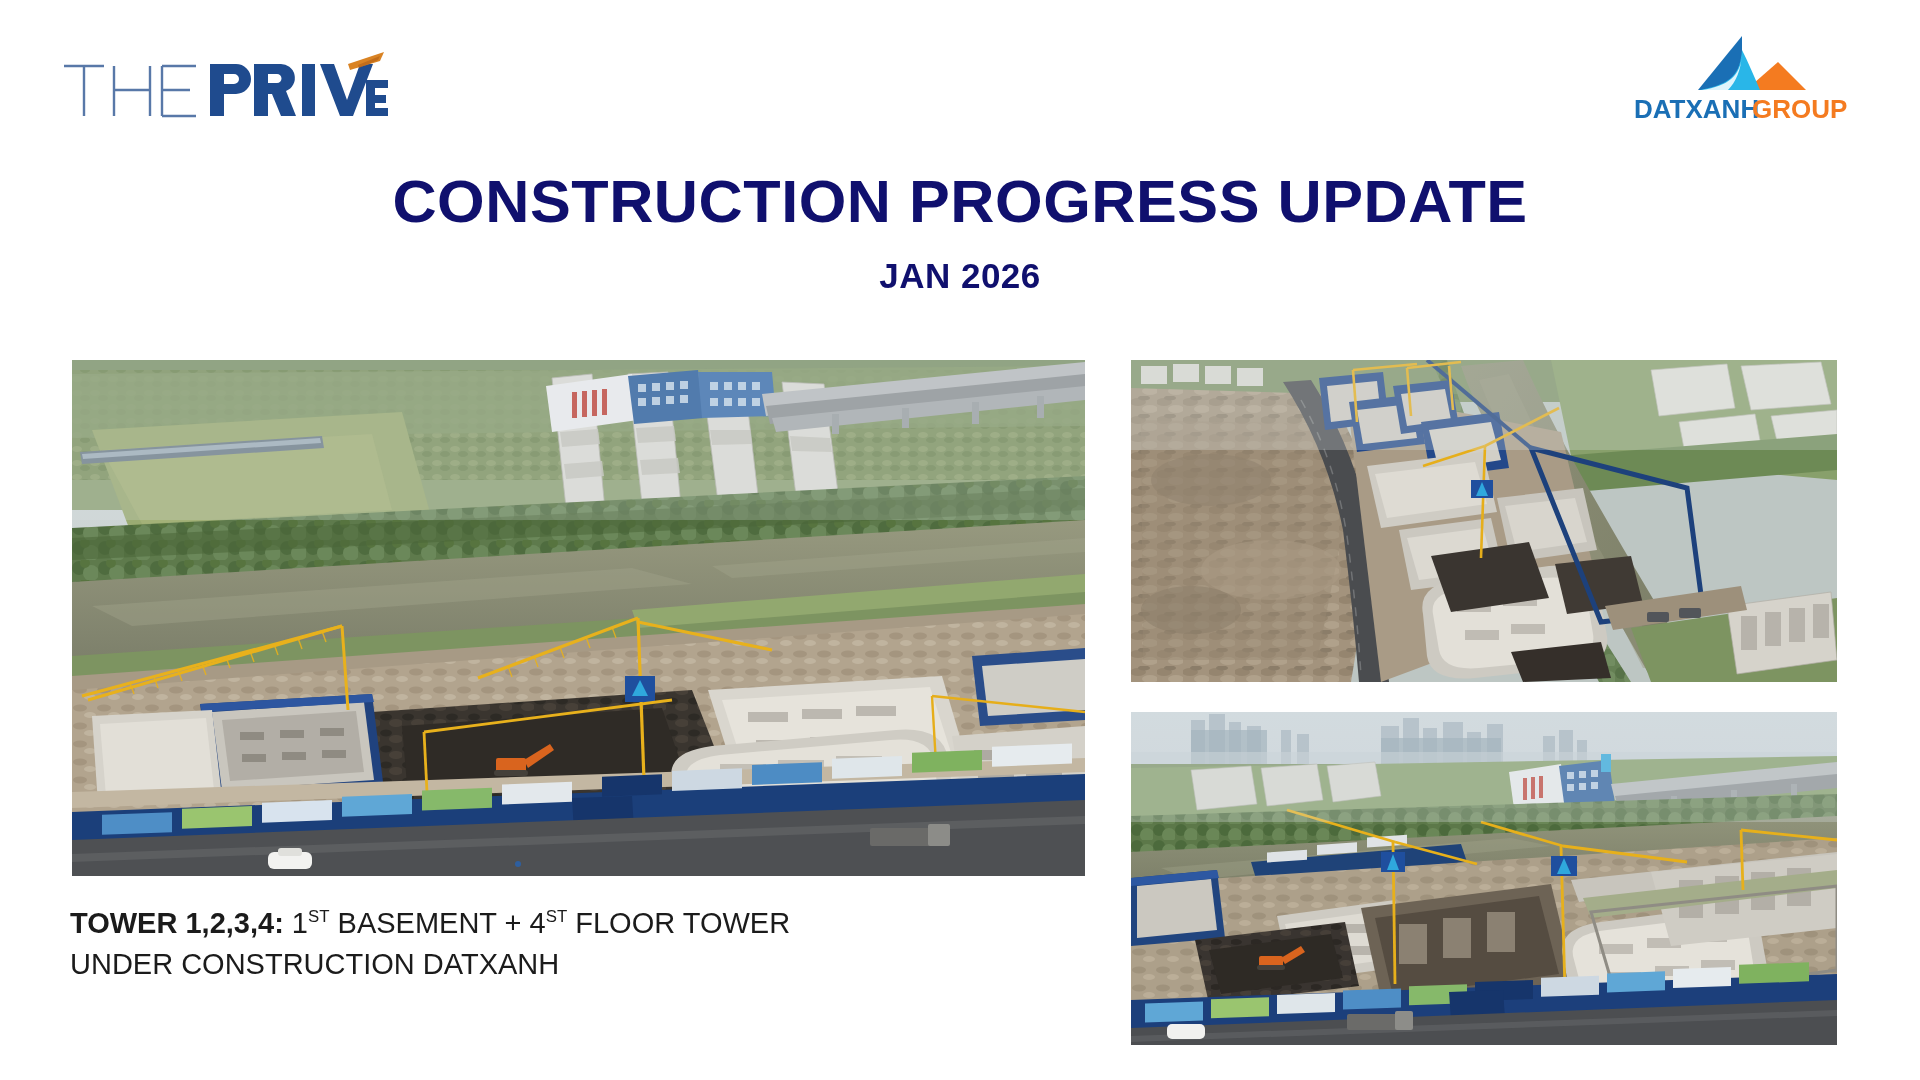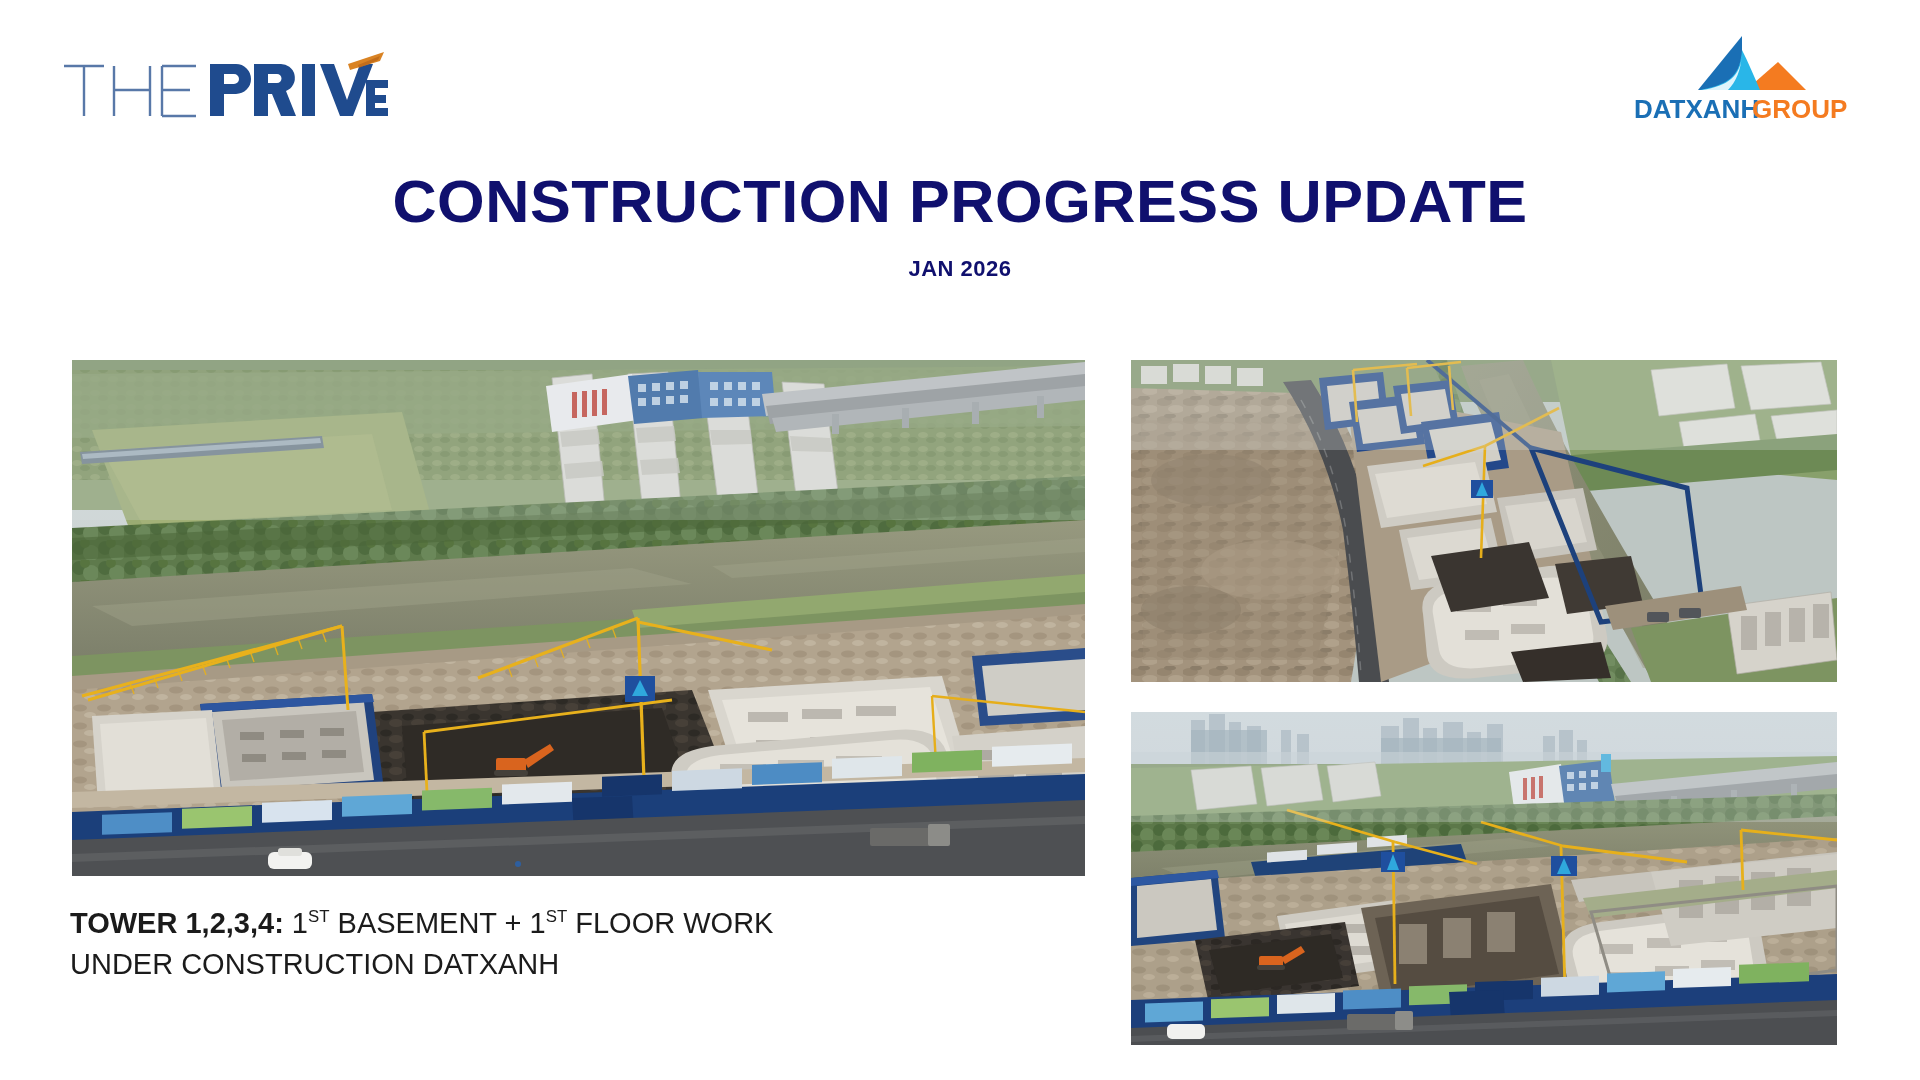--- a/index.html
+++ b/index.html
@@ -19,21 +19,21 @@
     position:absolute; left:0; right:0; top:172px;
     text-align:center;
     font-size:60px; font-weight:bold; letter-spacing:0.5px;
     color:#10106e; line-height:1;
     font-family:"Liberation Sans", sans-serif;
     transform:scaleX(1.02); transform-origin:center;
   }
   #page-subtitle {
     position:absolute; left:0; right:0; top:258px;
     text-align:center;
-    font-size:22px; font-weight:bold; letter-spacing:0.5px;
+    font-size:35px; font-weight:bold; letter-spacing:0.5px;
     color:#10106e; line-height:1;
   }
 
   
   .photo { position:absolute; overflow:hidden; background:#b9c0bd; }
   #photo-main  { left:72px;   top:360px; width:1013px; height:516px; }
   #photo-tr    { left:1131px; top:360px; width:706px;  height:322px; }
   #photo-br    { left:1131px; top:712px; width:706px;  height:333px; }
   .photo svg { display:block; width:100%; height:100%; }
 
@@ -699,16 +699,16 @@
       <rect x="216" y="302" width="54" height="16" rx="2" fill="#6b6b69"></rect>
       <rect x="264" y="299" width="18" height="19" rx="2" fill="#8d8d89"></rect>
     </g>
 
     <rect width="706" height="110" fill="#dbe2e5" opacity="0.3"></rect>
   </svg>
 </div>
 
 <div id="caption">
   <div>
-    <span class="lead">TOWER 1,2,3,4:</span><span> 1</span><sup>ST</sup><span> BASEMENT + 1</span><sup>ST</sup><span> FLOOR WORK</span>
+    <span class="lead">TOWER 1,2,3,4:</span><span> 1</span><sup>ST</sup><span> BASEMENT + 4</span><sup>ST</sup><span> FLOOR TOWER</span>
   </div>
   <div>UNDER CONSTRUCTION DATXANH</div>
 </div>
 
 </body></html>

